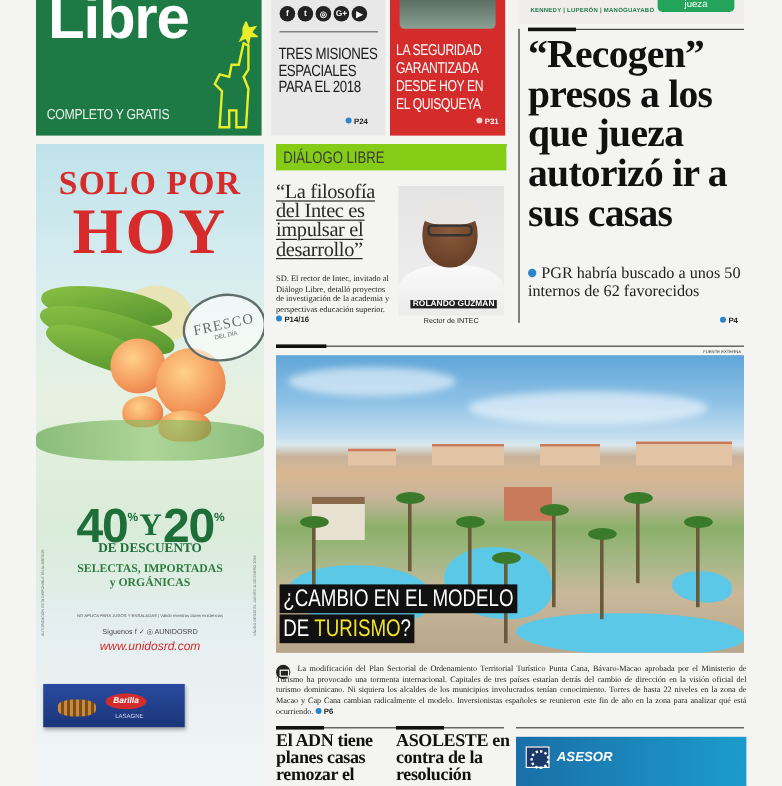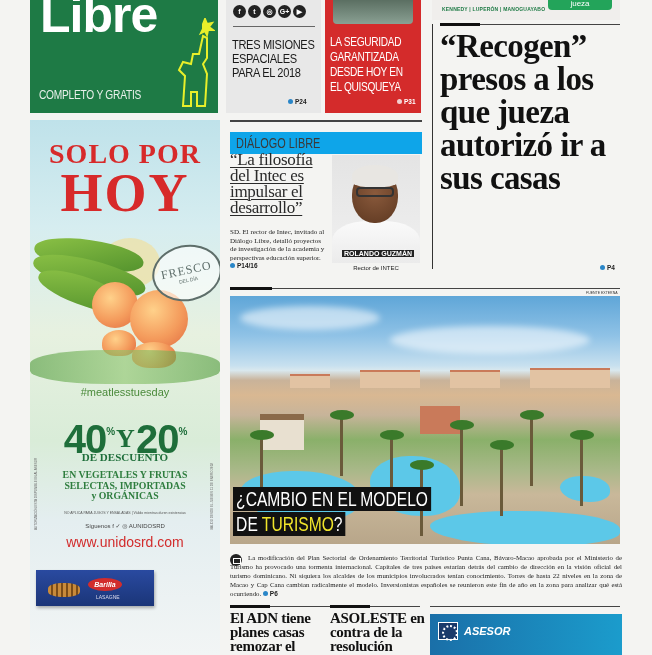--- a/index.html
+++ b/index.html
@@ -42,35 +42,35 @@
   .stamp .t { left: 0; width: 66px; top: 16px; text-align: center; font-family: "Liberation Serif", serif; font-size: 12px; color: #5e6e6a; letter-spacing: 1px; }
   .stamp .s { left: 0; width: 66px; top: 30px; text-align: center; font-size: 5px; color: #5e6e6a; font-family: "Liberation Sans", sans-serif; }
   .ad .hashtag { left: 0; width: 190px; top: 266px; text-align: center; font-family: "Liberation Sans", sans-serif; font-size: 11px; color: #4a8a3a; }
   .ad .big { left: 0; width: 190px; top: 292px; text-align: center; font-family: "Liberation Sans", sans-serif; font-weight: 900; font-size: 40px; line-height: 40px; color: #1e6e3a; letter-spacing: -1px; }
   .ad .big .y { font-family: "Liberation Serif", serif; font-size: 26px; vertical-align: 6px; margin: 0 2px; }
   .ad .big sup { font-size: 10px; vertical-align: 18px; }
   .ad .desc1 { left: 0; width: 190px; top: 331px; text-align: center; font-family: "Liberation Serif", serif; font-weight: bold; font-size: 11px; color: #1e6e3a; }
   .ad .desc2 { left: 0; width: 190px; top: 350px; text-align: center; font-family: "Liberation Serif", serif; font-weight: bold; font-size: 9.8px; line-height: 10.5px; color: #2e7d3e; }
   .ad .fine { left: 0; width: 190px; top: 391px; text-align: center; font-size: 3.5px; color: #555; font-family: "Liberation Sans", sans-serif; }
   .ad .follow { left: 0; width: 190px; top: 402px; text-align: center; font-size: 6px; color: #444; font-family: "Liberation Sans", sans-serif; }
-  .ad .url { left: 0; width: 190px; top: 414px; text-align: center; font-family: "Liberation Sans", sans-serif; font-size: 14px; color: #d22c2c; }
+  .ad .url { left: 0; width: 190px; top: 414px; text-align: center; font-family: "Liberation Sans", sans-serif; font-size: 10px; color: #d22c2c; font-style: italic; }
   .ad .vtext { font-size: 3px; color: #666; font-family: "Liberation Sans", sans-serif; writing-mode: vertical-rl; transform: rotate(180deg); }
   .pasta { left: 6px; top: 450px; width: 118px; height: 36px; background: linear-gradient(#2a4aa0, #1a3578); box-shadow: 1px 2px 3px rgba(0,0,0,0.3); }
   .pasta .brand { left: 52px; top: 8px; width: 34px; height: 13px; background: #d22c2c; border-radius: 50%; color: #fff; font-size: 7px; font-style: italic; text-align: center; line-height: 13px; font-family: "Liberation Sans", sans-serif; font-weight: bold; }
   .pasta .noodle { left: 12px; top: 13px; width: 32px; height: 14px; background: repeating-linear-gradient(90deg, #c88a3a 0 3px, #7a4c18 3px 5px); border-radius: 40%; }
   .pasta .name { left: 60px; top: 24px; color: #dde; font-size: 5px; font-family: "Liberation Sans", sans-serif; }
   .offer { left: 104px; top: 440px; width: 80px; height: 80px; border-radius: 50%; background: #1fa3e0; color: #fff; text-align: center; }
   .offer .l1 { left: 0; width: 80px; top: 8px; font-family: "Liberation Serif", serif; font-weight: bold; font-size: 11.5px; line-height: 11px; }
   .offer .price { left: 0; width: 80px; top: 28px; font-family: "Liberation Sans", sans-serif; font-weight: bold; font-size: 24px; }
   .offer .price small { font-size: 10px; vertical-align: 10px; }
   .offer .sub { left: 0; width: 80px; top: 58px; font-size: 4px; font-family: "Liberation Sans", sans-serif; line-height: 5px; }
 
   
   .dialogo-rule { left: 230px; top: 120px; width: 192px; height: 2px; background: #444; }
-  .dialogo-label { left: 230px; top: 132px; width: 192px; height: 22px; background: #0ea5e9; }
+  .dialogo-label { left: 230px; top: 120px; width: 192px; height: 22px; background: #84cc16; }
   .dialogo-label span { position: absolute; left: 6px; top: 3px; font-family: "Liberation Sans", sans-serif; font-size: 14px; color: #3a3a3a; transform: scaleX(0.78); transform-origin: left; white-space: nowrap; }
   .dialogo-quote { left: 230px; top: 152px; width: 100px; font-family: "Liberation Serif", serif; font-size: 17px; line-height: 16px; color: #2a2a2a; text-decoration: underline; text-decoration-thickness: 1px; text-underline-offset: 2px; letter-spacing: -0.3px; }
   .dialogo-body { left: 230px; top: 228px; width: 98px; font-family: "Liberation Serif", serif; font-size: 7px; line-height: 8.6px; color: #222; }
   .portrait { left: 332px; top: 155px; width: 88px; height: 108px; background: linear-gradient(#e4e4e4, #f0f0f0); overflow: hidden; }
   .portrait .head { left: 20px; top: 14px; width: 46px; height: 54px; border-radius: 48%; background: radial-gradient(circle at 50% 45%, #8a5a3c, #5c3720); }
   .portrait .hair { left: 20px; top: 10px; width: 46px; height: 22px; border-radius: 50% 50% 30% 30%; background: #e8e6e2; }
   .portrait .glasses { left: 24px; top: 32px; width: 38px; height: 10px; border: 2px solid #333; border-radius: 4px; }
   .portrait .shirt { left: 0; top: 66px; width: 88px; height: 50px; background: linear-gradient(#fafafa, #e8e8e8); border-radius: 40% 40% 0 0; }
   .portrait .nametag { left: 10px; top: 95px; background: #222; color: #fff; font-family: "Liberation Sans", sans-serif; font-weight: bold; font-size: 7px; padding: 0 2px; }
   .portrait-caption { left: 332px; top: 265px; width: 88px; text-align: center; font-family: "Liberation Sans", sans-serif; font-size: 6px; color: #222; }
@@ -168,25 +168,23 @@
   <div class="abs banana" style="left:6px;top:158px;width:100px;height:28px;transform:rotate(20deg);"></div>
   <div class="abs peach" style="left:62px;top:162px;width:46px;height:46px;"></div>
   <div class="abs peach" style="left:100px;top:170px;width:58px;height:58px;"></div>
   <div class="abs peach" style="left:72px;top:210px;width:34px;height:26px;border-radius:50% 50% 40% 40%;"></div>
   <div class="abs peach" style="left:102px;top:222px;width:44px;height:26px;border-radius:50% 50% 40% 40%;"></div>
   <div class="abs" style="left:0;top:230px;width:190px;height:34px;background:linear-gradient(90deg,#4f9a3a,#8bc46a 50%,#4f9a3a);opacity:0.6;border-radius:40%;"></div>
   <div class="abs stamp">
     <div class="abs t">FRESCO</div>
     <div class="abs s">DEL DÍA</div>
   </div>
-  <div class="abs hashtag">#meatlesstuesday</div>
   <div class="abs big"><span>40</span><sup>%</sup><span class="y">Y</span><span>20</span><sup>%</sup></div>
   <div class="abs desc1">DE DESCUENTO</div>
   <div class="abs desc2">
-    <div>EN VEGETALES Y FRUTAS</div>
     <div>SELECTAS, IMPORTADAS</div>
     <div>y ORGÁNICAS</div>
   </div>
   <div class="abs fine">NO APLICA PARA JUGOS Y ENSALADAS | Válido mientras duren existencias</div>
   <div class="abs follow">Síguenos f ✓ ◎ AUNIDOSRD</div>
   <div class="abs url">www.unidosrd.com</div>
   <div class="abs vtext" style="left:4px;top:300px;height:110px;">AUTORIZACIÓN ESTA DISPONIBLE EN AL ASESOR</div>
   <div class="abs vtext" style="left:180px;top:300px;height:110px;">VÁLIDO DESDE EL JUEVES 11 DE ENERO 2018</div>
   <div class="abs pasta">
     <div class="abs noodle"></div>
@@ -208,20 +206,21 @@
   <div class="abs glasses"></div>
   <div class="abs nametag">ROLANDO GUZMÁN</div>
 </div>
 <div class="abs portrait-caption">Rector de INTEC</div>
 
 <div class="abs col-rule"></div>
 <div class="abs hl-rule"></div>
 <div class="abs hl-rule-thick"></div>
 <div class="abs headline">“Recogen” presos a los que jueza autorizó ir a sus casas</div>
 <div class="abs bullets">
+  <div class="b">PGR habría buscado a unos 50 internos de 62 favorecidos</div>
 </div>
 <div class="abs pageref hl-ref"><span class="dot"></span><span>P4</span></div>
 
 <div class="abs photo-rule"></div>
 <div class="abs photo-rule-thick"></div>
 <div class="abs credit">FUENTE EXTERNA</div>
 <div class="abs photo">
   <div class="abs cloud" style="left:10px;top:10px;width:140px;height:24px;"></div>
   <div class="abs cloud" style="left:160px;top:30px;width:200px;height:28px;"></div>
   <div class="abs building" style="left:60px;top:78px;width:40px;height:14px;"></div>

